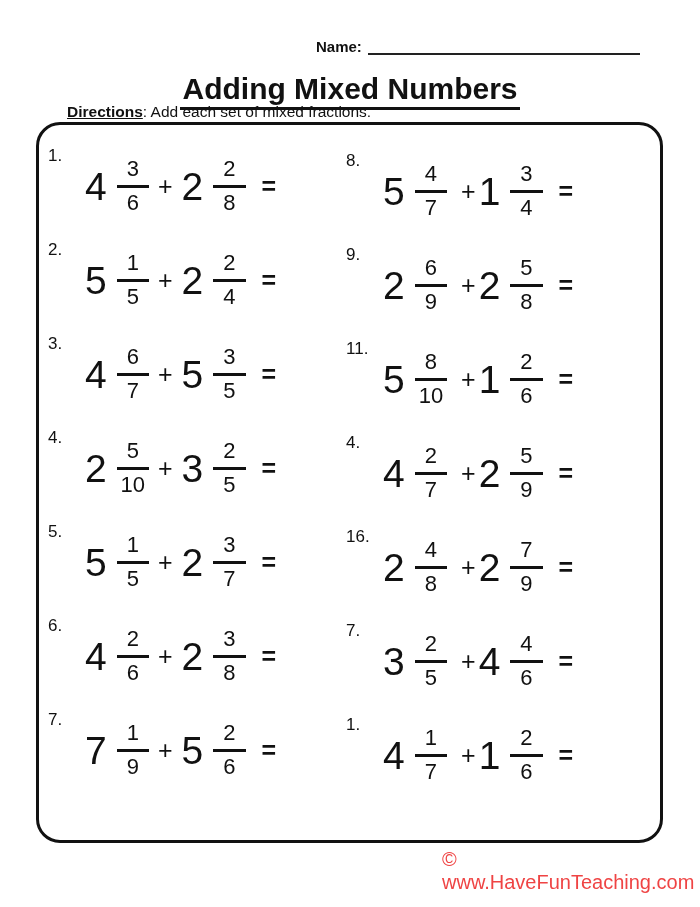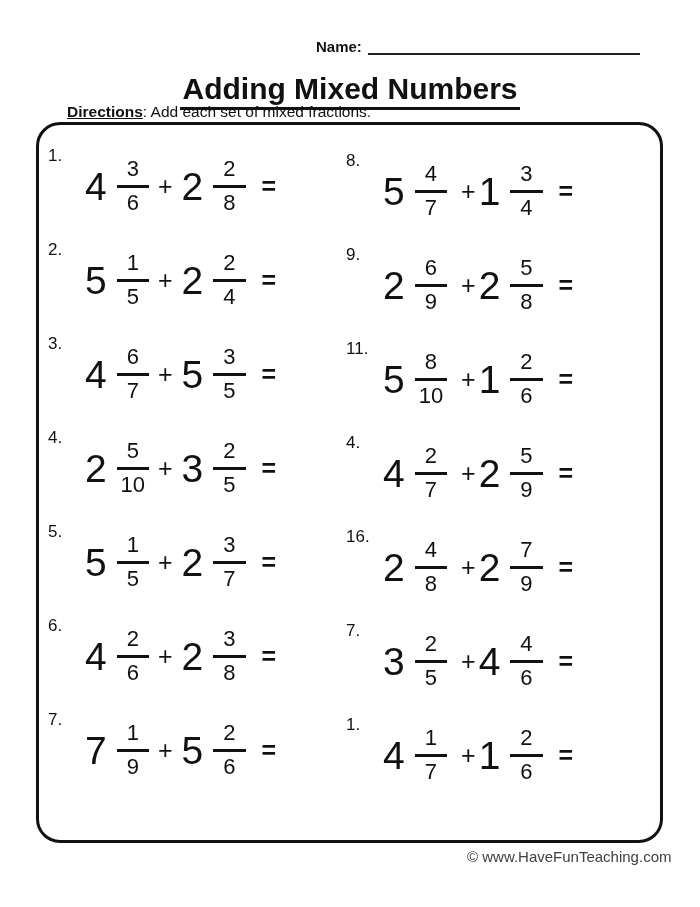--- a/index.html
+++ b/index.html
@@ -72,22 +72,22 @@
     font-size: 22px; line-height: 1.1; text-align: center;
   }
   .numer { padding: 0 10px 3px 10px; border-bottom: 3px solid #111; }
   .denom { padding-top: 3px; }
   .op { font-size: 25px; margin: 0 9px; }
   .col-right .op { margin: 0 3px 0 14px; }
   .eq { font-size: 25px; margin-left: 16px; font-weight: bold; }
 
   
   .footer {
-    position: absolute; top: 848px; left: 467px;
-    font-size: 15px; color: #404040;
+    position: absolute; top: 848px; left: 442px;
+    font-size: 20px; color: #ef4444;
   }
 </style>
 </head>
 <body>
 
 <div class="name-row">
   <span class="name-label">Name:</span>
   <span class="name-line"></span>
 </div>
 

